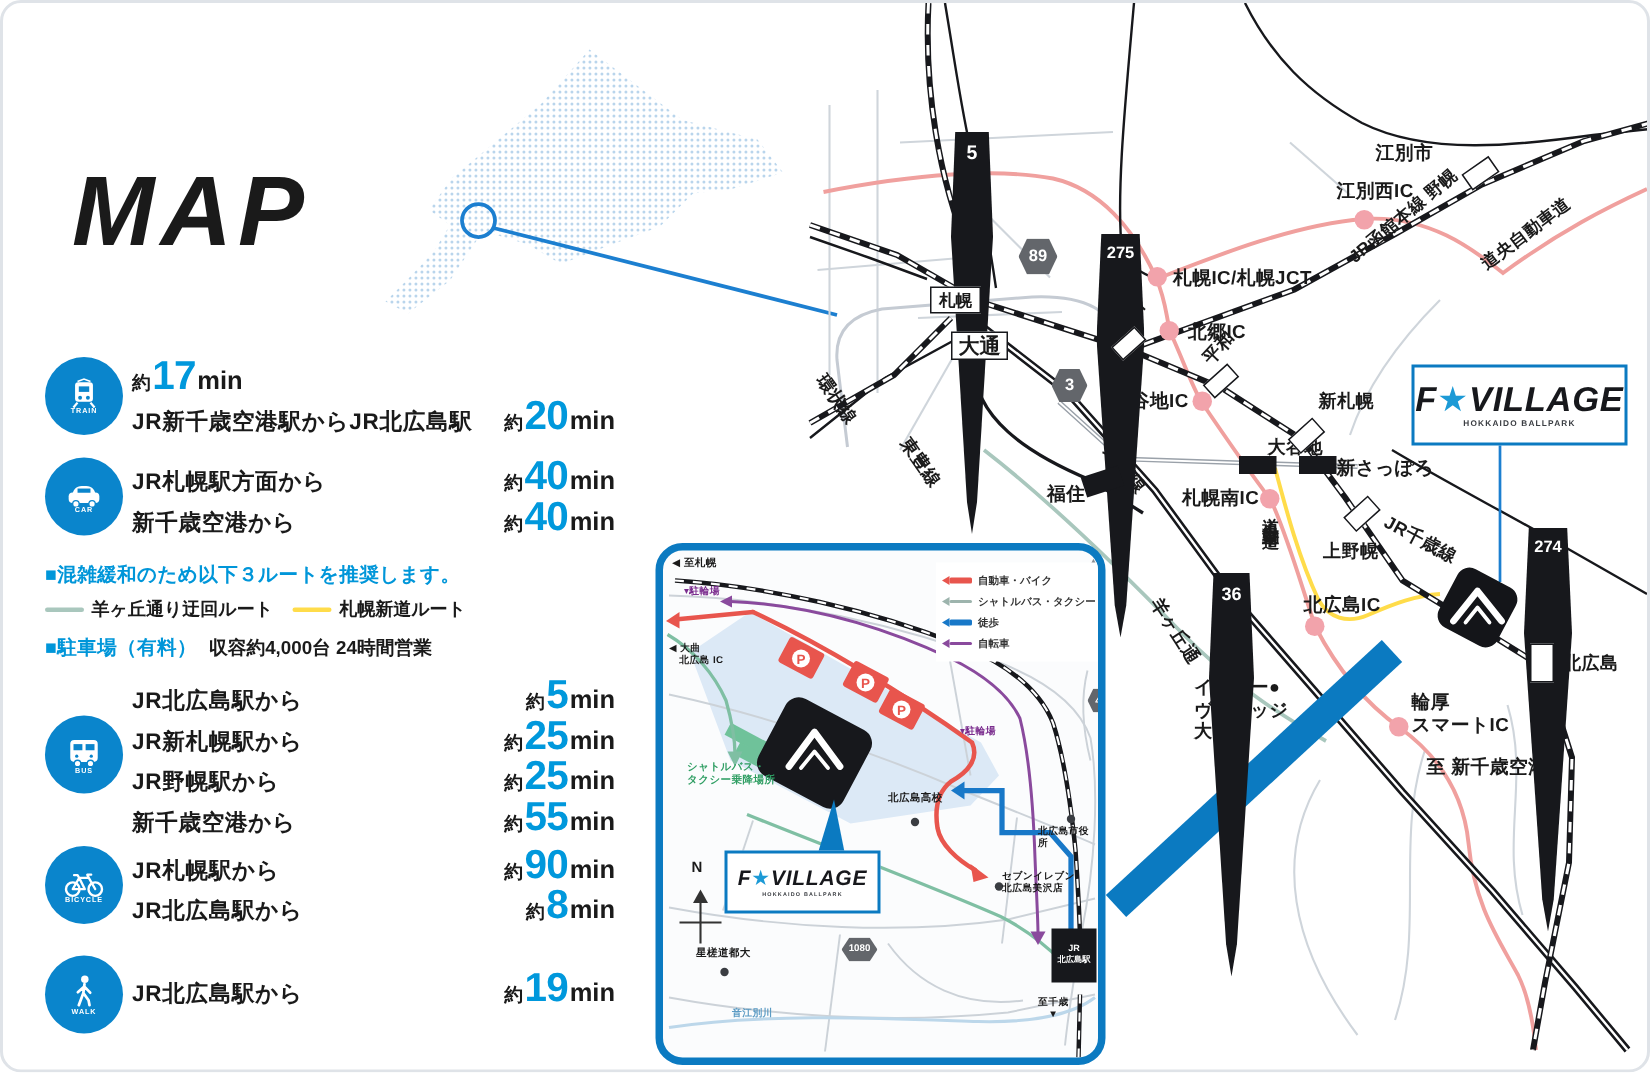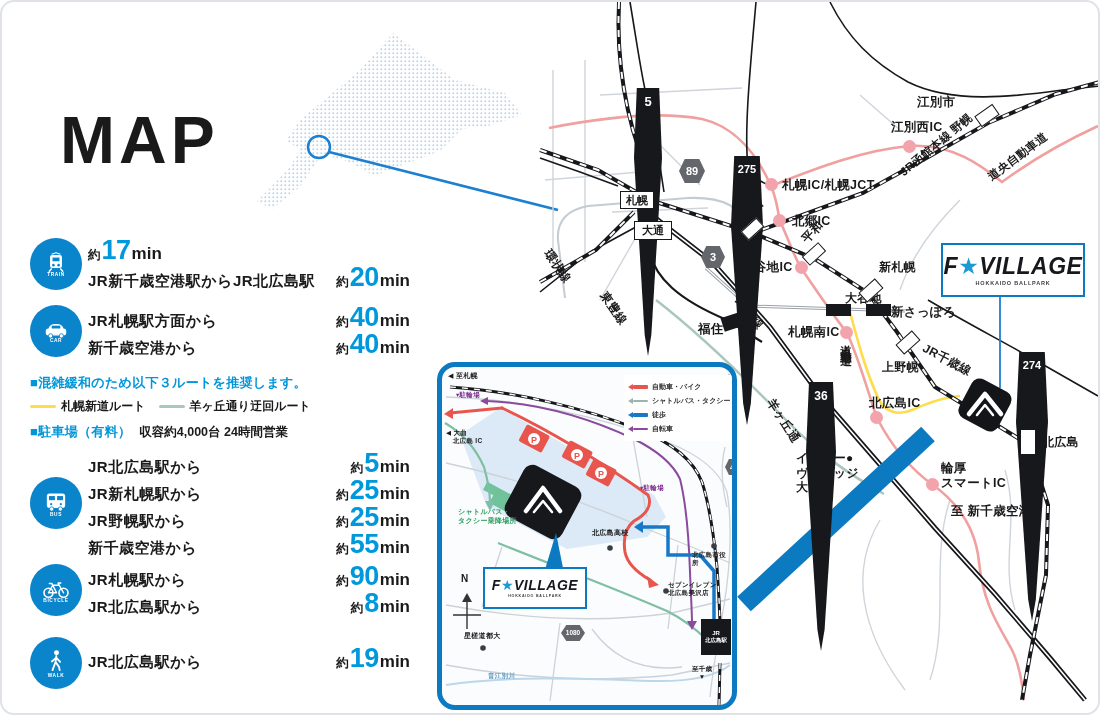--- a/index.html
+++ b/index.html
@@ -12,21 +12,21 @@
   .mlabel{position:absolute;font-weight:bold;white-space:pre-line;line-height:1.22;transform-origin:left top;letter-spacing:0.3px;}
   .mlabel.vert{writing-mode:vertical-rl;letter-spacing:2px;}
   .badge{position:absolute;color:#fff;font-weight:bold;display:flex;align-items:center;justify-content:center;line-height:1;}
   .badge.onigiri{background:#17181c;clip-path:polygon(10% 0,90% 0,100% 26%,62% 92%,50% 100%,38% 92%,0 26%);padding-bottom:22%;}
   .badge.hex{background:#63666b;clip-path:polygon(22% 0,78% 0,100% 50%,78% 100%,22% 100%,0 50%);}
   .station{position:absolute;background:#fff;border:1.6px solid #17181c;box-sizing:border-box;
            display:flex;align-items:center;justify-content:center;font-weight:bold;}
   .station.black{background:#17181c;border:none;}
   .icdot{position:absolute;width:13px;height:13px;border-radius:50%;background:#f2a3ab;}
   
-  .page-title{position:absolute;left:60px;top:58px;font-size:66px;font-weight:900;letter-spacing:4px;z-index:2;}
+  .page-title{position:absolute;left:48px;top:58px;font-size:66px;font-weight:900;font-style:italic;letter-spacing:4px;z-index:2;}
   .mode-icon{position:absolute;width:52px;height:52px;border-radius:50%;background:#0a85cc;z-index:2;
              display:flex;flex-direction:column;align-items:center;justify-content:center;}
   .mode-icon .cap{color:#fff;font-size:4.8px;font-weight:bold;letter-spacing:0.6px;margin-top:-2px;}
   .rows{position:absolute;width:322px;z-index:2;}
   .arow{display:flex;justify-content:space-between;align-items:baseline;height:27px;}
   .alabel{font-size:15px;font-weight:800;letter-spacing:0.5px;}
   .atime{white-space:nowrap;display:flex;align-items:baseline;}
   .approx{font-size:12.5px;font-weight:bold;margin-right:1px;}
   .num{font-size:27px;font-weight:800;color:#0098dc;letter-spacing:-0.5px;line-height:1;}
   .unit{font-size:17px;font-weight:800;margin-left:1px;}
@@ -180,21 +180,21 @@
 スマートIC</div>
       <div class="mlabel " style="left: 951px; top: 504px; font-size: 12.5px;">至 新千歳空港</div>
       <div class="mlabel " style="left: 1042px; top: 435px; font-size: 12px;">北広島</div>
       <div class="badge onigiri" style="left: 634px; top: 88px; width: 28px; height: 26px; font-size: 13px;">5</div>
       <div class="badge onigiri" style="left: 731px; top: 156px; width: 32px; height: 27px; font-size: 11px;">275</div>
       <div class="badge onigiri" style="left: 806px; top: 382px; width: 30px; height: 27px; font-size: 12px;">36</div>
       <div class="badge onigiri" style="left: 1016px; top: 352px; width: 32px; height: 27px; font-size: 11px;">274</div>
       <div class="badge hex" style="left: 679px; top: 159px; width: 26px; height: 24px; font-size: 11px;">89</div>
       <div class="badge hex" style="left: 701px; top: 246px; width: 24px; height: 22px; font-size: 11px;">3</div>
       <div class="station" style="left: 620px; top: 191px; width: 34px; height: 18px; font-size: 11px;">札幌</div>
-      <div class="station" style="left: 634px; top: 221px; width: 38px; height: 19px; font-size: 11px;">大通</div>
+      <div class="station" style="left: 634px; top: 221px; width: 38px; height: 19px; font-size: 14px;">大通</div>
       <div class="station" style="left: 742px; top: 223px; width: 21px; height: 12px; transform: rotate(-42deg);"></div>
       <div class="station" style="left: 803px; top: 248px; width: 22px; height: 12px; transform: rotate(-42deg);"></div>
       <div class="station" style="left: 860px; top: 284px; width: 22px; height: 13px; transform: rotate(-42deg);"></div>
       <div class="station" style="left: 897px; top: 336px; width: 22px; height: 13px; transform: rotate(-42deg);"></div>
       <div class="station" style="left: 976px; top: 109px; width: 22px; height: 13px; transform: rotate(-35deg);"></div>
       <div class="station" style="left: 1020px; top: 429px; width: 16px; height: 26px;"></div>
       <div class="station black" style="left: 826px; top: 304px; width: 25px; height: 12px;"></div>
       <div class="station black" style="left: 866px; top: 304px; width: 25px; height: 12px;"></div>
       <div class="station black" style="left: 722px; top: 314px; width: 26px; height: 14px; transform: rotate(-18deg);"></div>
       <div class="icdot" style="left: 765px; top: 178px;"></div>
@@ -268,26 +268,26 @@
           <div class="num">40</div>
           <div class="unit">min</div>
         </div>
       </div>
     </div>
 
   <div class="noteblock">
     <div class="note-blue">■混雑緩和のため以下３ルートを推奨します。</div>
     <div class="route-legend" id="route-legend">
         <div class="rl-item">
+          <div class="rl-dash" style="background: rgb(169, 199, 189);"></div>
+          <div class="rl-text">羊ヶ丘通り迂回ルート</div>
+        </div>
+        <div class="rl-item">
           <div class="rl-dash" style="background: rgb(255, 220, 74);"></div>
           <div class="rl-text">札幌新道ルート</div>
-        </div>
-        <div class="rl-item">
-          <div class="rl-dash" style="background: rgb(169, 199, 189);"></div>
-          <div class="rl-text">羊ヶ丘通り迂回ルート</div>
         </div>
       </div>
     <div class="parking">
       <span class="note-blue">■駐車場（有料）</span>
       <span class="parking-detail">収容約4,000台 24時間営業</span>
     </div>
   </div>
 
   <div class="mode-icon" style="left:30px;top:477px">
     <svg width="28" height="24" viewBox="0 0 26 22">

